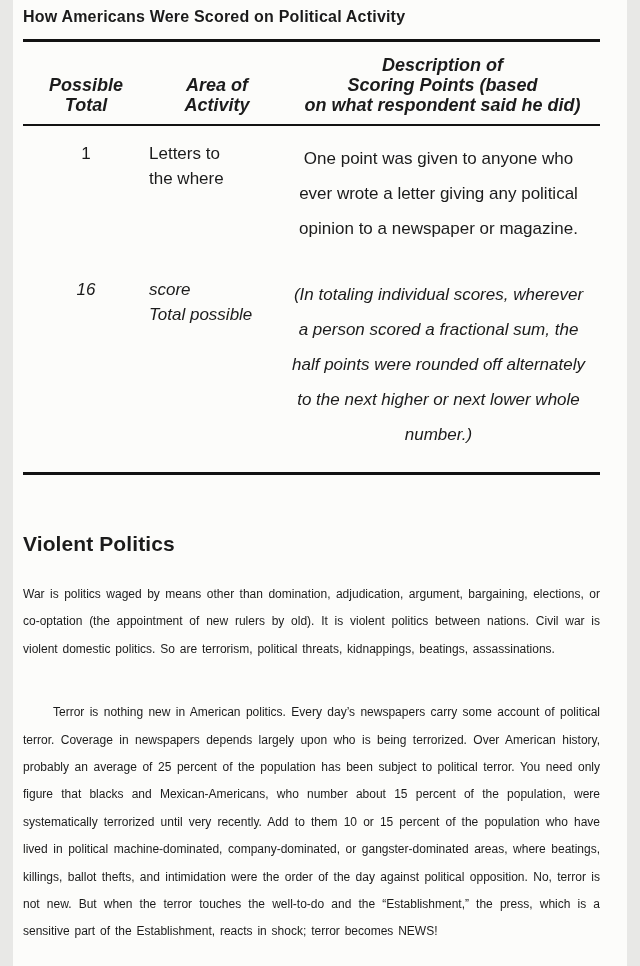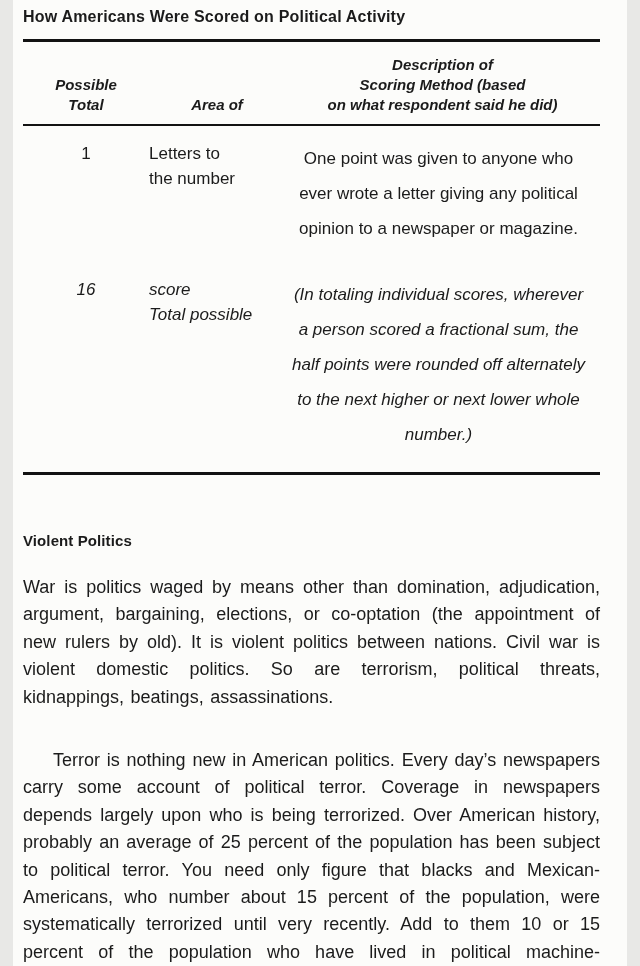--- a/index.html
+++ b/index.html
@@ -33,41 +33,41 @@
   .t-grid {
     display: grid;
     grid-template-columns: 126px 136px 1fr;
     column-gap: 0;
   }
   .thead { padding: 13px 0 9px 0; align-items: end; }
   .th {
     text-align: center;
     font-weight: bold;
     font-style: italic;
-    font-size: 15px;
+    font-size: 18px;
     line-height: 20px;
   }
   .trow { padding: 15px 0 8px 0; font-size: 17px; }
   .trow.italic { font-style: italic; }
   .td-points { text-align: center; line-height: 25px; }
   .td-area   { text-align: left; line-height: 25px; }
   .td-desc   { text-align: center; line-height: 35px; padding: 0 14px 0 6px; }
   .row-gap { height: 8px; }
   .table-bottom-pad { height: 12px; }
 
   
   .section-heading {
-    font-size: 15px;
+    font-size: 21px;
     font-weight: bold;
     margin: 0 0 25px 0;
     letter-spacing: 0.1px;
   }
   .section-1 { margin-top: 57px; }
   .body-para {
-    font-size: 18px;
+    font-size: 12px;
     line-height: 27.4px;
     text-align: justify;
     margin: 0;
     word-spacing: 1.5px;
   }
   .body-para.indent { text-indent: 30px; margin-top: 36px; }
 </style>
 </head>
 <body>
 
@@ -78,35 +78,36 @@
   <div class="scoring-table">
     <hr class="rule-thick">
 
     <div class="t-grid thead">
       <div class="th">
         <div>Possible</div>
         <div>Total</div>
       </div>
       <div class="th">
         <div>Area of</div>
+        <div>Activity</div>
       </div>
       <div class="th">
         <div>Description of</div>
-        <div>Scoring Method (based</div>
+        <div>Scoring Points (based</div>
         <div>on what respondent said he did)</div>
       </div>
     </div>
 
     <hr class="rule-thin">
 
     <div class="t-grid trow">
       <div class="td-points">1</div>
       <div class="td-area">
         <div>Letters to</div>
-        <div>the number</div>
+        <div>the where</div>
       </div>
       <div class="td-desc">One point was given to anyone who ever wrote a letter giving any political opinion to a newspaper or magazine.</div>
     </div>
 
     <div class="row-gap"></div>
 
     <div class="t-grid trow italic">
       <div class="td-points">16</div>
       <div class="td-area">
         <div>score</div>

